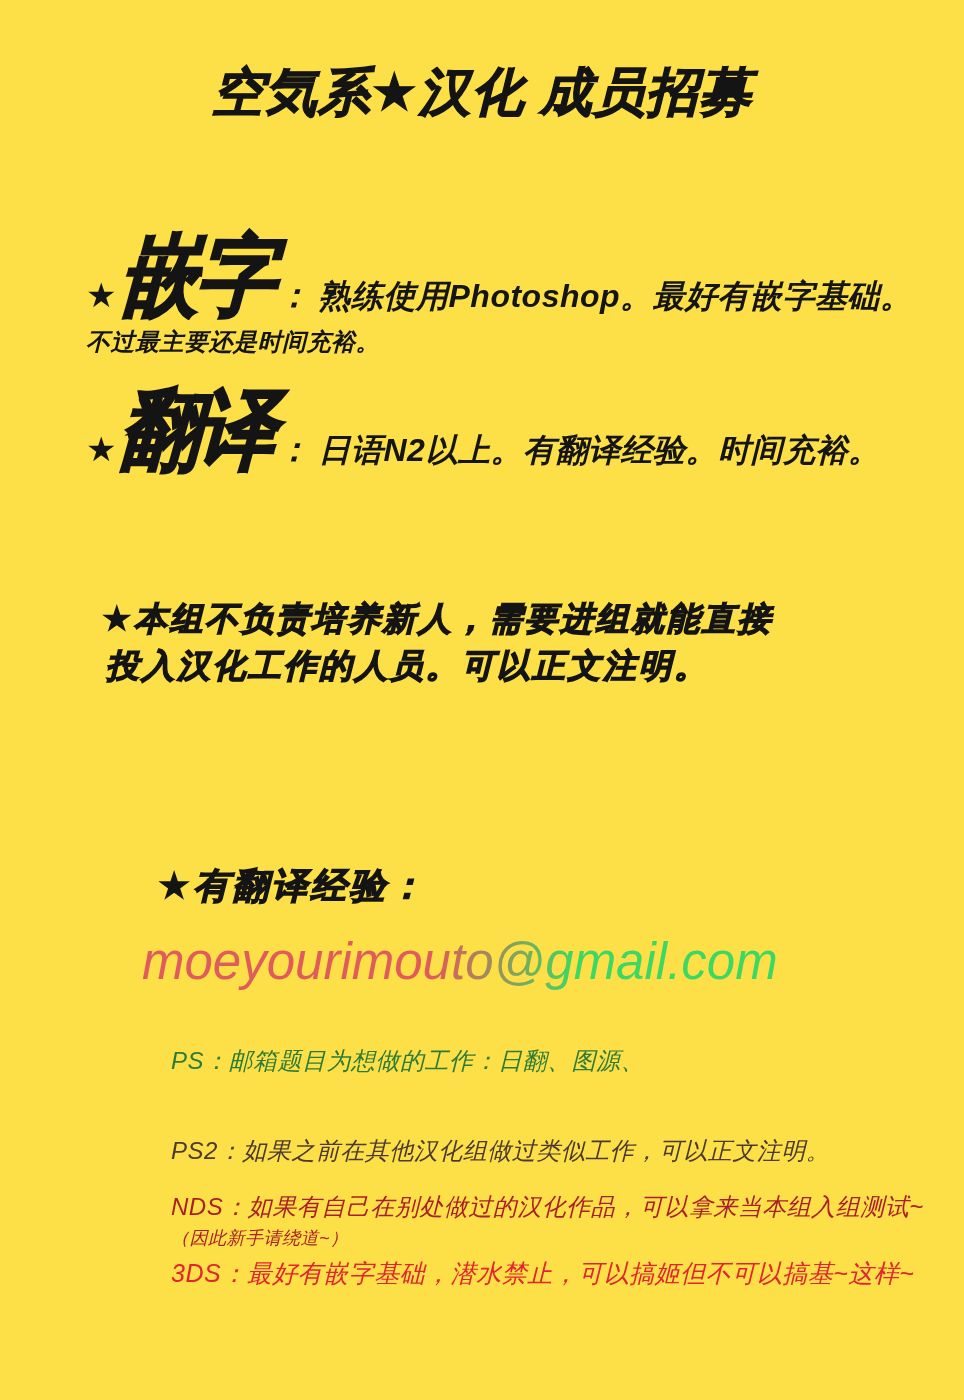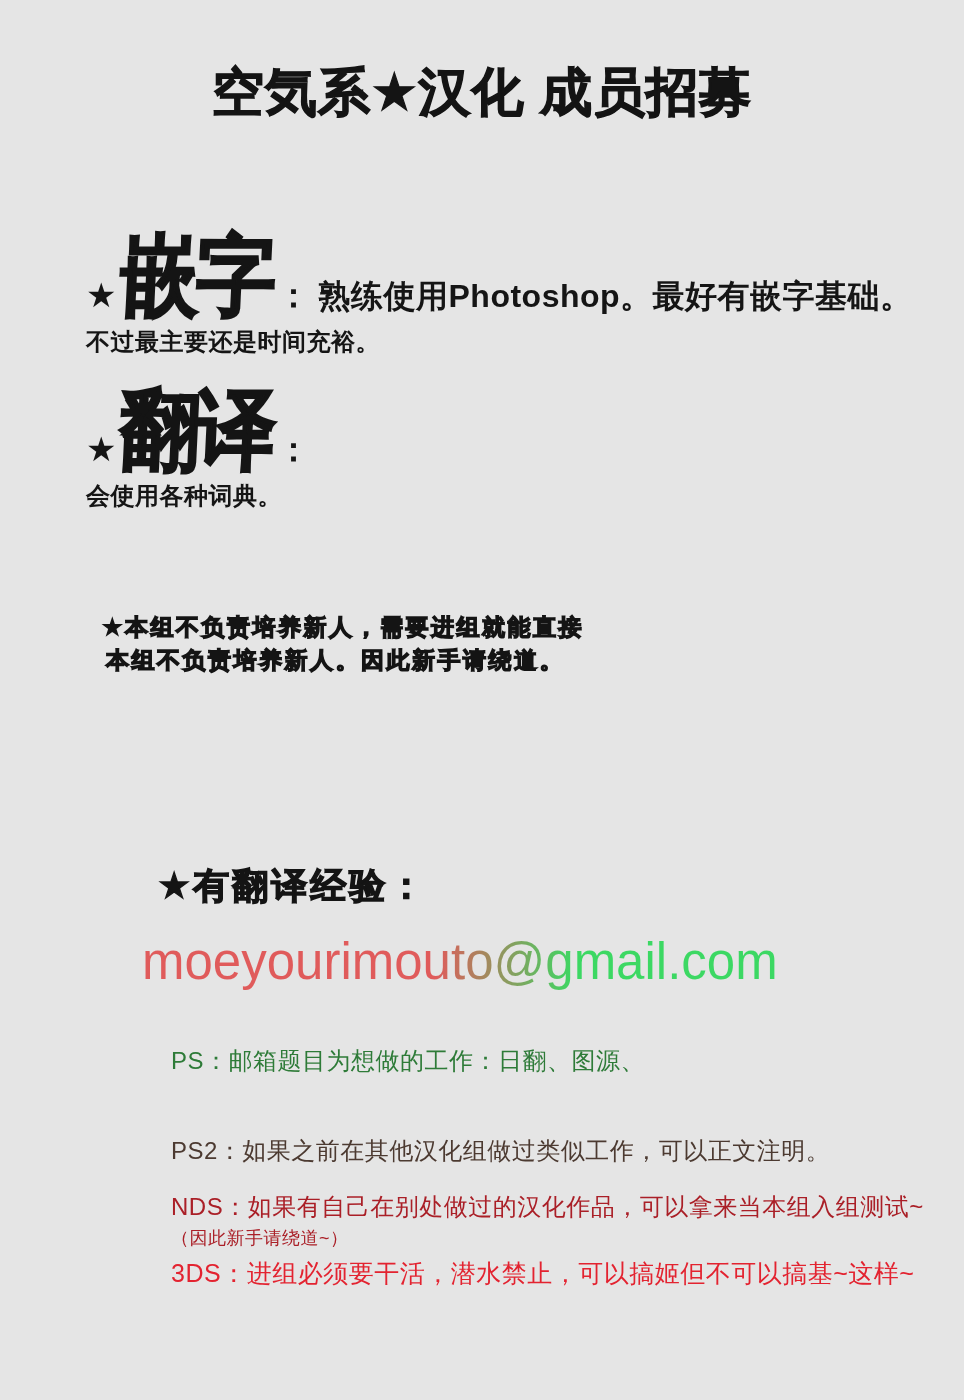--- a/index.html
+++ b/index.html
@@ -5,23 +5,24 @@
   html, body {
     margin: 0;
     padding: 0;
     background: #ffffff;
     font-family: "Liberation Sans", "DejaVu Sans", sans-serif;
   }
   .page {
     position: relative;
     width: 964px;
     height: 1400px;
-    background: #e5e5e5;
+    background: #fde047;
     overflow: hidden;
     color: #151515;
+    font-style: italic;
   }
   
   .title {
     position: absolute;
     top: 58px;
     left: 0;
     width: 100%;
     margin: 0;
     text-align: center;
     font-size: 52px;
@@ -68,22 +69,22 @@
   .job-desc2 {
     font-size: 24px;
     font-weight: bold;
     margin-top: 6px;
     letter-spacing: 0.5px;
   }
   
   .notice {
     position: absolute;
     left: 102px;
-    top: 611px;
-    font-size: 23px;
+    top: 596px;
+    font-size: 33px;
     font-weight: 900;
     letter-spacing: 2.5px;
     line-height: 1.42;
     color: #141414;
     -webkit-text-stroke: 1.3px #141414;
   }
   .notice-line2 { padding-left: 4px; }
   
   .contact-heading {
     position: absolute;
@@ -141,43 +142,43 @@
       <span class="job-desc">熟练使用Photoshop。最好有嵌字基础。</span>
     </div>
     <div class="job-desc2">不过最主要还是时间充裕。</div>
   </section>
 
   <section class="job job2">
     <div class="job-head">
       <span class="job-star">★</span>
       <span class="job-name">翻译</span>
       <span class="job-colon">：</span>
+      <span class="job-desc">日语N2以上。有翻译经验。时间充裕。</span>
     </div>
-    <div class="job-desc2">会使用各种词典。</div>
   </section>
 
   <div class="notice">
     <div class="notice-line1">★本组不负责培养新人，需要进组就能直接</div>
-    <div class="notice-line2">本组不负责培养新人。因此新手请绕道。</div>
+    <div class="notice-line2">投入汉化工作的人员。可以正文注明。</div>
   </div>
 
   <div class="contact-heading">★有翻译经验：</div>
 
   <div class="email" style="background-image: linear-gradient(90deg, rgb(224, 91, 91) 0%, rgb(224, 91, 91) 46%, rgb(60, 216, 99) 68%, rgb(60, 216, 99) 100%);">moeyourimouto@gmail.com</div>
 
   <div class="note note-ps">
     <div style="color: rgb(46, 123, 56);">PS：邮箱题目为想做的工作：日翻、图源、</div>
   </div>
 
   <div class="note note-ps2">
     <div style="color: rgb(76, 58, 49);">PS2：如果之前在其他汉化组做过类似工作，可以正文注明。</div>
   </div>
 
   <div class="note note-nds">
     <div style="color: rgb(170, 31, 39); text-align: center;">NDS：如果有自己在别处做过的汉化作品，可以拿来当本组入组测试~</div>
     <div class="note-sub" style="color: rgb(170, 31, 39);">（因此新手请绕道~）</div>
   </div>
 
   <div class="note note-3ds">
-    <div style="color: rgb(227, 35, 48);">3DS：进组必须要干活，潜水禁止，可以搞姬但不可以搞基~这样~</div>
+    <div style="color: rgb(227, 35, 48);">3DS：最好有嵌字基础，潜水禁止，可以搞姬但不可以搞基~这样~</div>
   </div>
 
 </div>
 
 </body></html>

